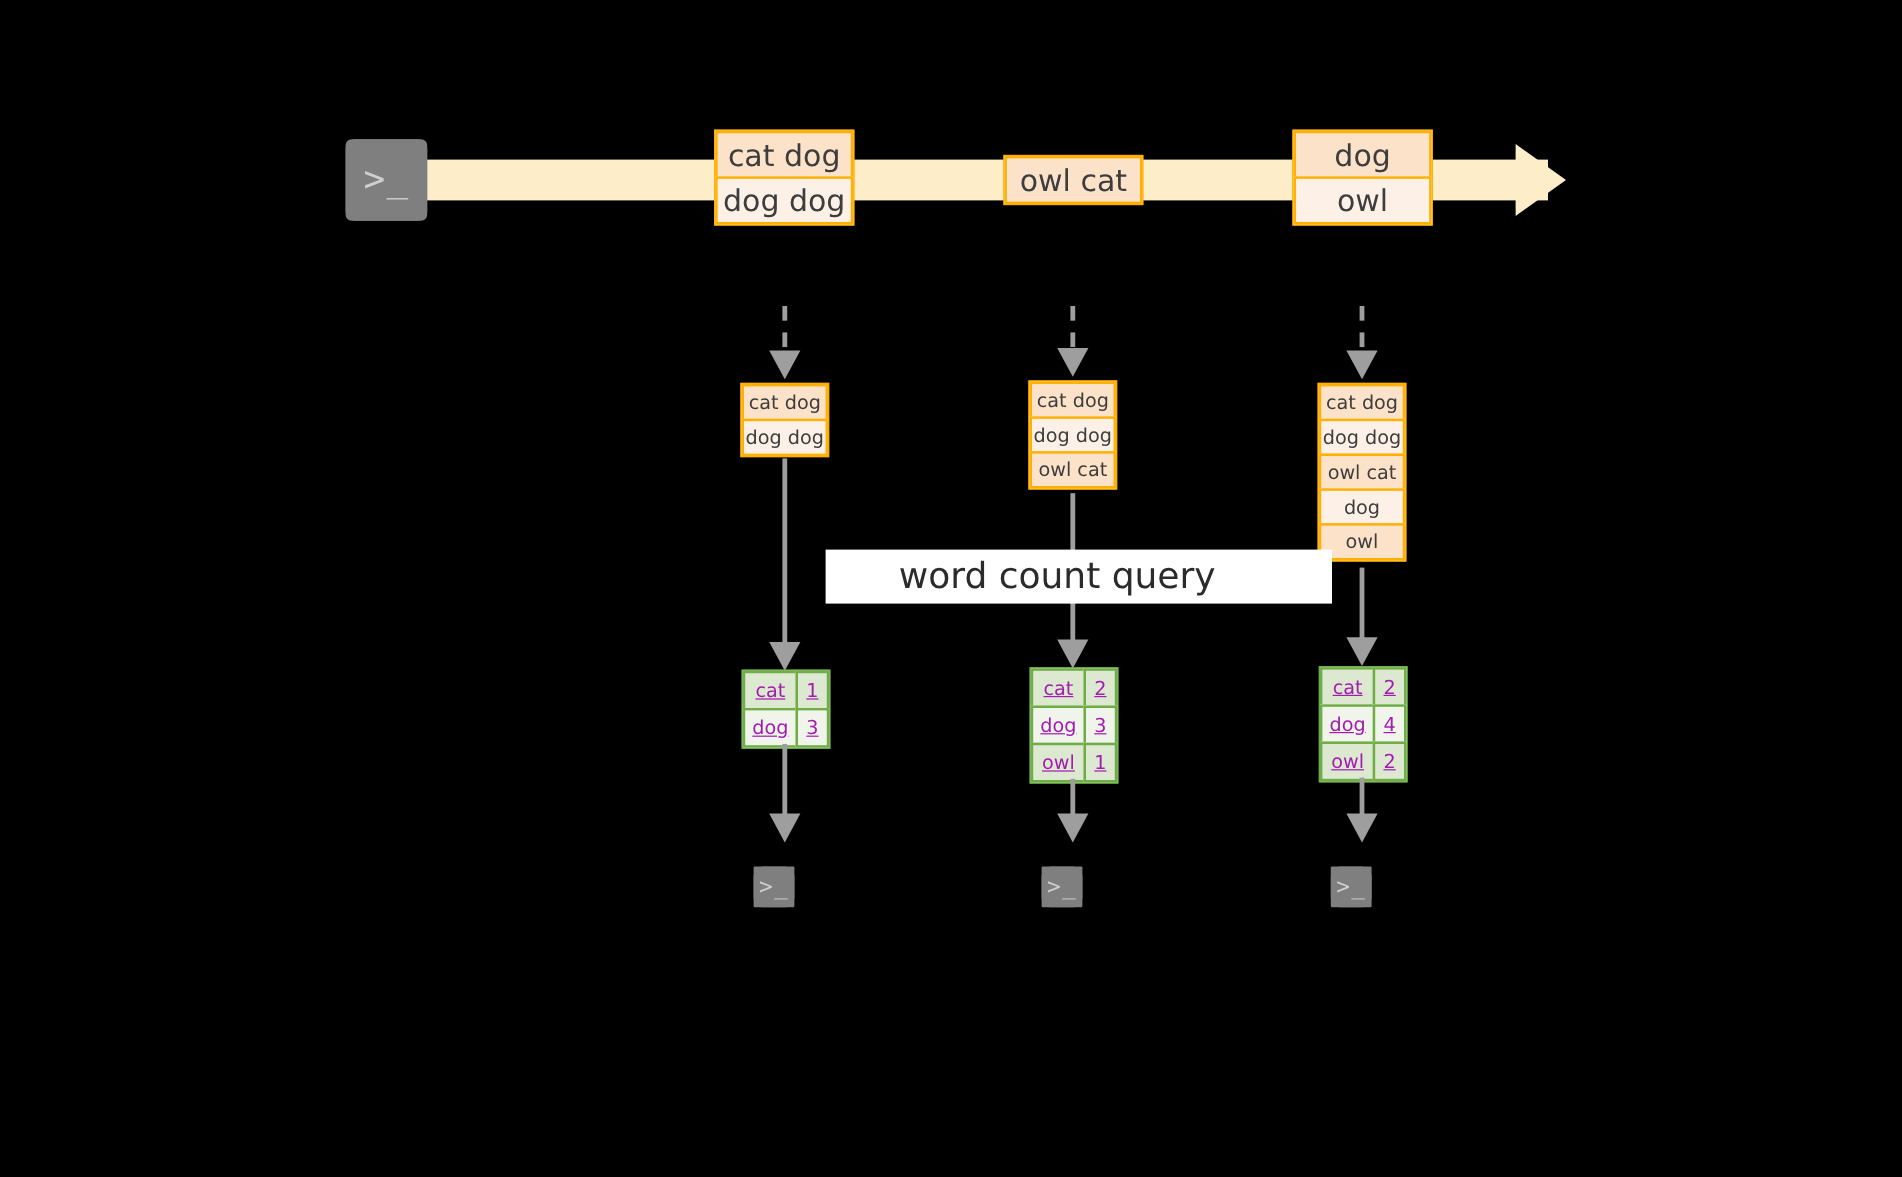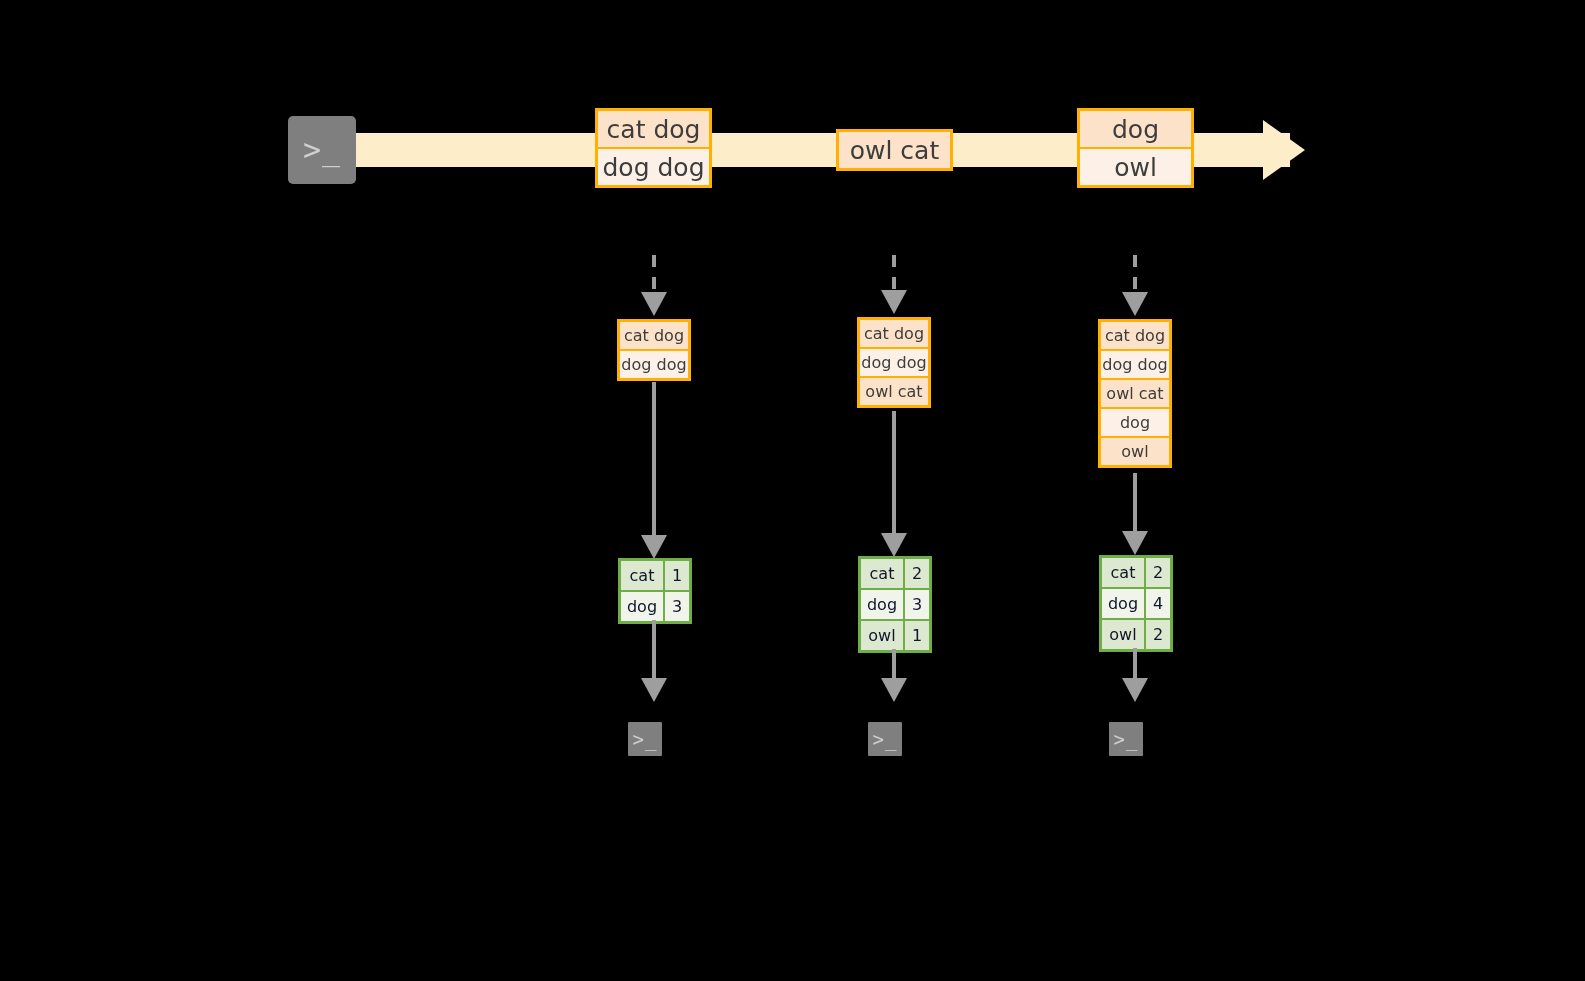--- a/index.html
+++ b/index.html
@@ -117,22 +117,23 @@
     height: 31px;
   }
   .agg-cell {
     box-sizing: border-box;
     border: 2px solid #6FAE46;
     margin: -1px;
     display: flex;
     align-items: center;
     justify-content: center;
     font-size: 16px;
-    color: #0f172a;
+    color: #a21caf;
     white-space: nowrap;
+    text-decoration: underline;
   }
   .agg-cell.word { width: 46px; }
   .agg-cell.count { width: 28px; }
   .agg-row.shade-a .agg-cell { background: #DDE8D1; }
   .agg-row.shade-b .agg-cell { background: #F0F4EA; }
 
   
   .conn {
     position: absolute;
     background: #9e9e9e;
@@ -293,14 +294,17 @@
 
   <div class="conn" style="left:1133px; top:648px; height:34px;"></div>
   <div class="conn-head" style="left:1122px; top:678px;"></div>
 
   <div class="terminal small" style="left:1100px; top:713px;">
     <div class="hatch"></div>
     <div class="inner"></div>
     <div class="prompt">&gt;_</div>
   </div>
 
+  <div class="query-band" style="left:688px; top:458px; width:422px; height:45px;">
+    <span class="label">word count query</span>
+  </div>
 
 </div>
 
 </body></html>

